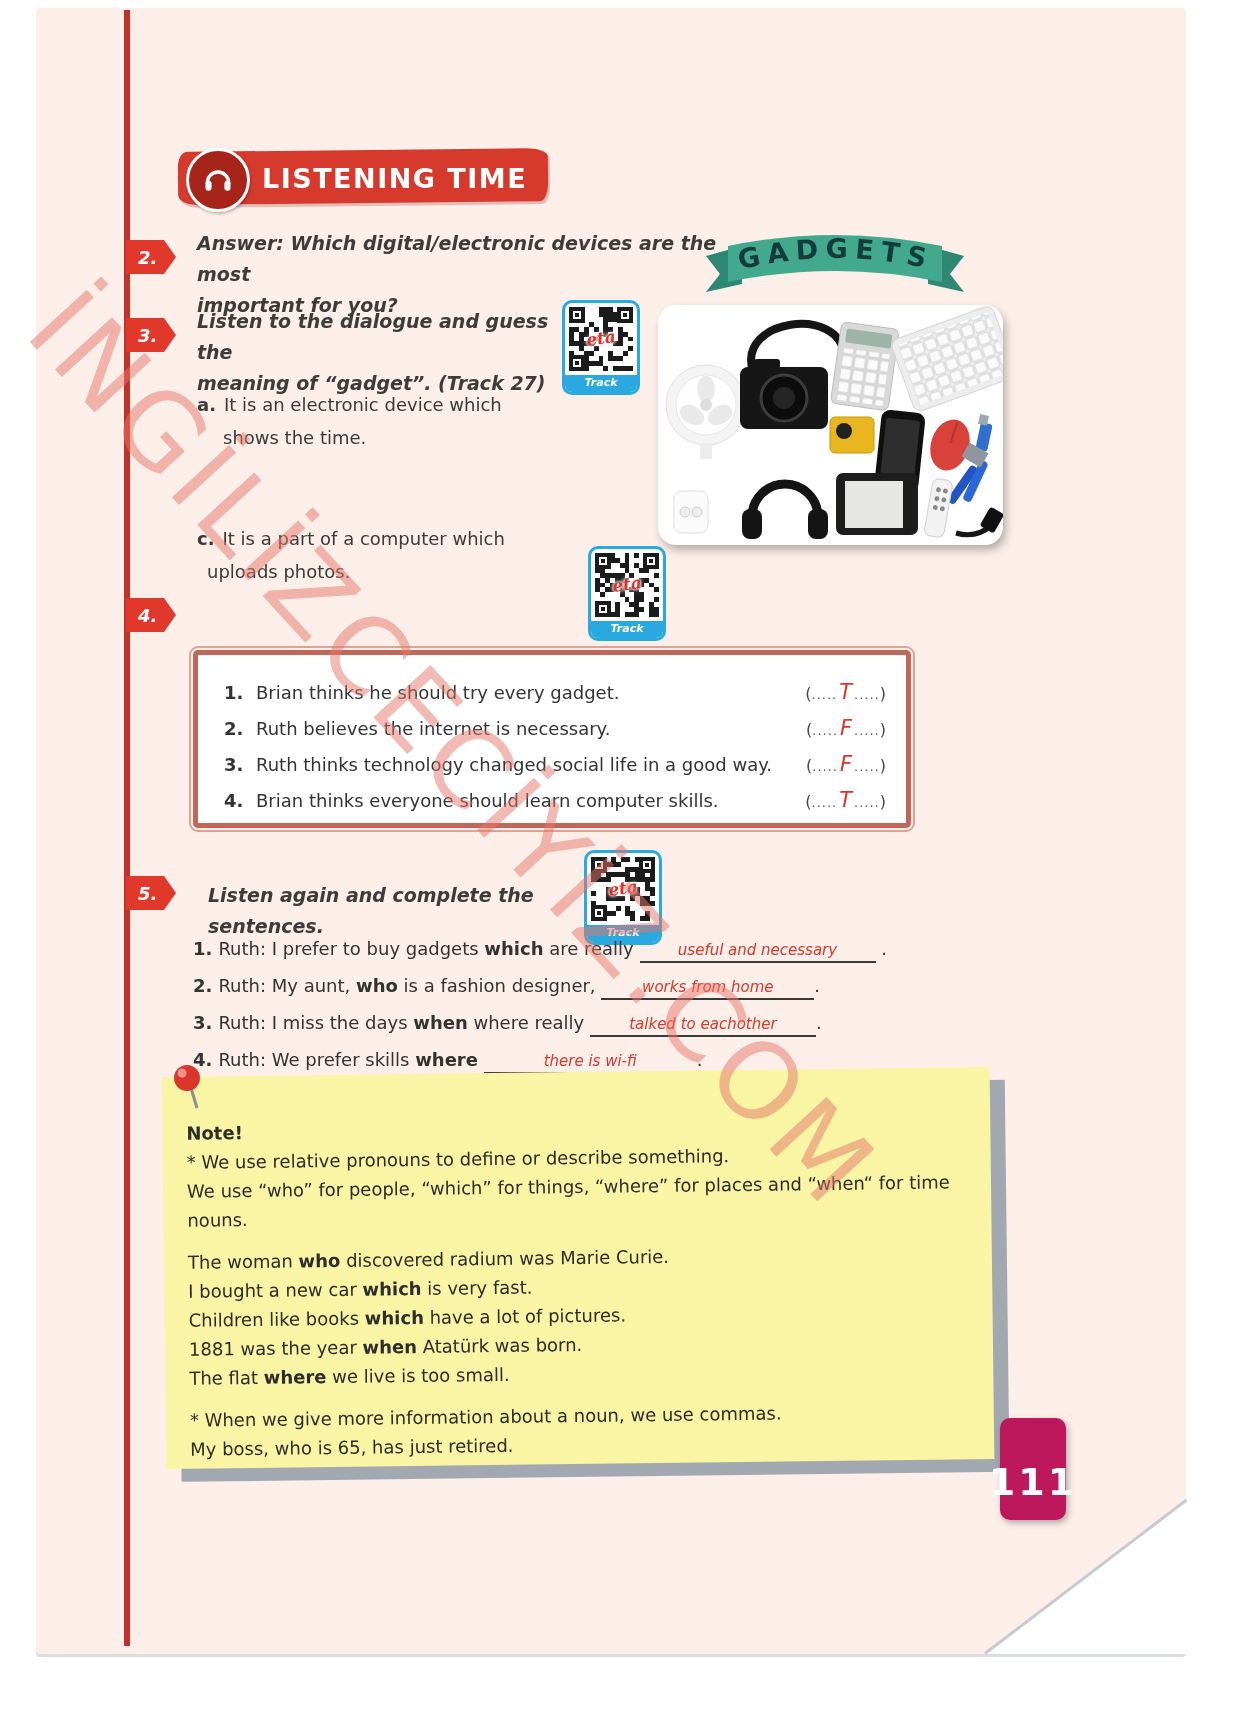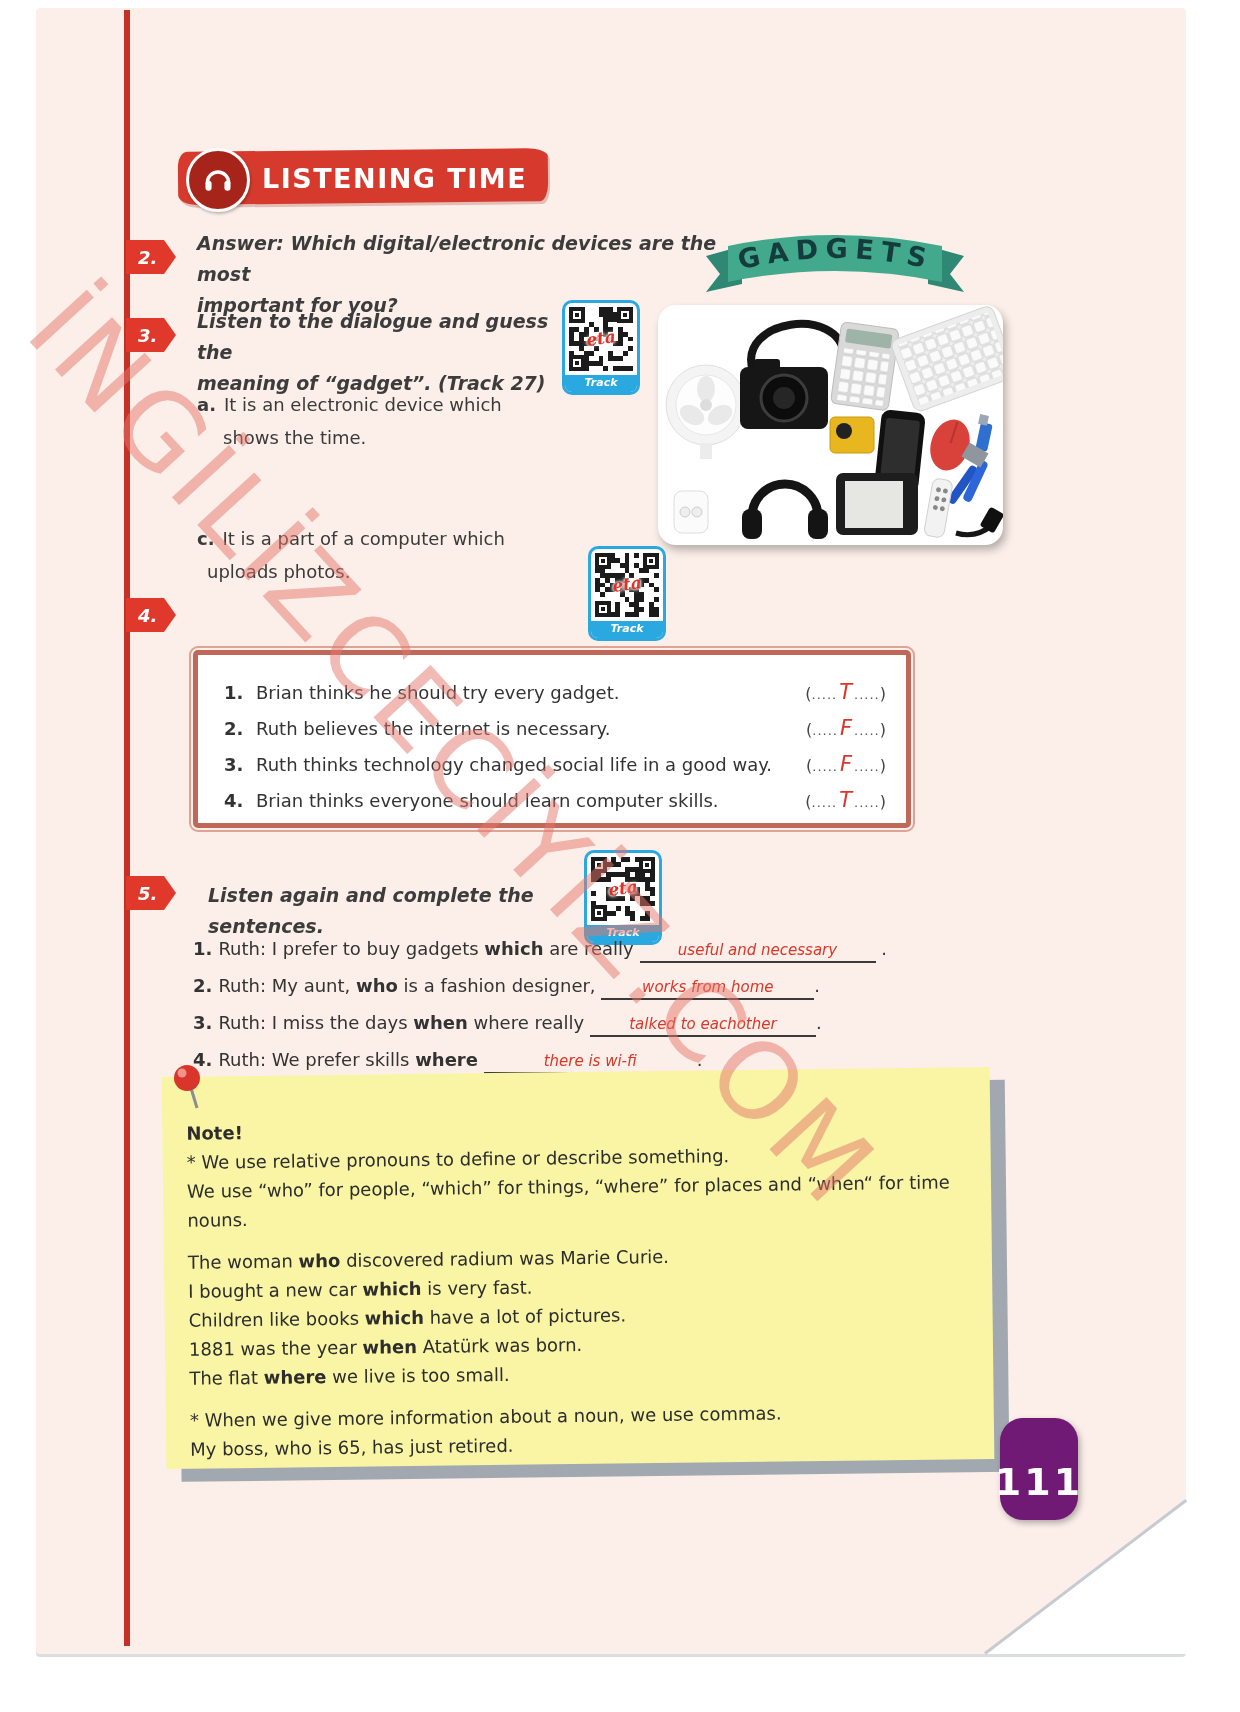--- a/index.html
+++ b/index.html
@@ -84,22 +84,22 @@
   .note { position:absolute; left:164px; top:1072px; width:828px; height:392px;
       background:#f9f5a5; transform:rotate(-0.7deg);
       box-shadow:15px 13px 0 rgba(146,155,166,.85); box-sizing:border-box;
       padding:42px 30px 0 24px; z-index:4; }
   .note-title { color:#e8432e; font-weight:bold; font-size:22px; margin:0 0 20px 0; }
   .note p { margin:0; font-size:18px; line-height:29px; color:#2d2d2d; }
   .gap { height:13px; }
   .pin { position:absolute; left:170px; top:1062px; z-index:6; }
 
   
-  .pagenum { position:absolute; left:1000px; top:1418px; width:78px; height:102px;
-      background:#701a75; border-radius:23px; box-shadow:2px 3px 6px rgba(0,0,0,.3);
+  .pagenum { position:absolute; left:1000px; top:1418px; width:66px; height:102px;
+      background:#be185d; border-radius:10px; box-shadow:2px 3px 6px rgba(0,0,0,.3);
       color:#fff; display:flex; align-items:flex-end; justify-content:center;
       font-weight:bold; font-size:38px; letter-spacing:3px; padding-bottom:16px;
       box-sizing:border-box; z-index:5; }
 
   
   .watermark { position:absolute; left:95px; top:268px; font-size:106px; letter-spacing:6px;
       color:rgba(228,118,105,.5); white-space:nowrap; transform:rotate(47.5deg);
       transform-origin:0 0; z-index:20; pointer-events:none; }
 </style>
 </head>

